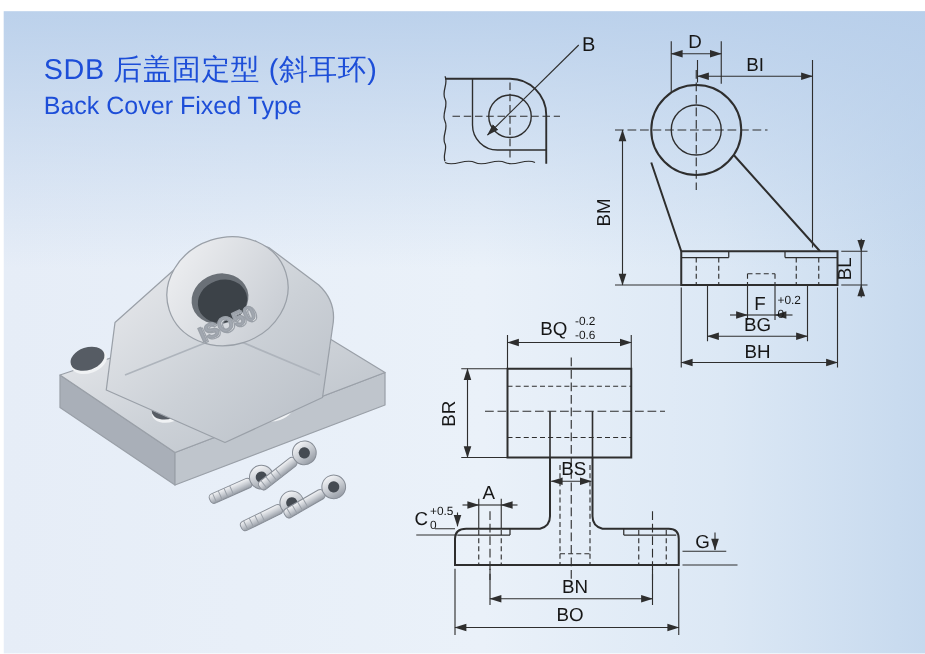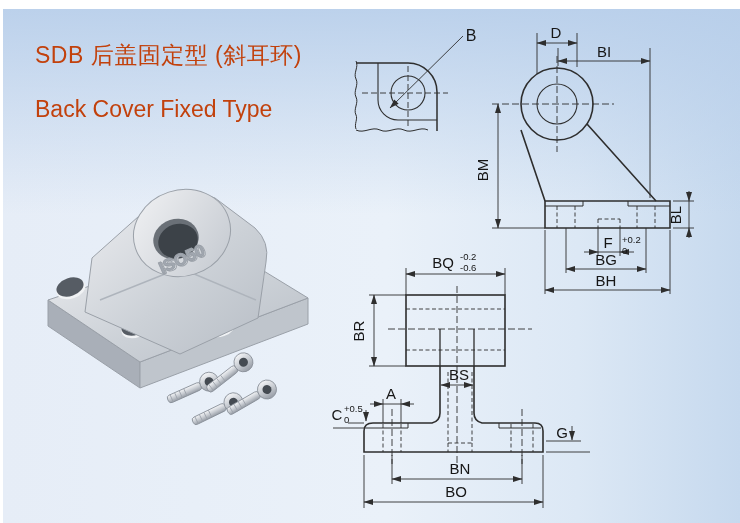--- a/index.html
+++ b/index.html
@@ -2,23 +2,23 @@
 <html><head>
 <meta charset="utf-8">
 <style>
   html,body{margin:0;padding:0;}
   body{font-family:"Liberation Sans","DejaVu Sans",sans-serif;}
   #stage{position:relative;width:740px;height:523px;background:#ffffff;overflow:hidden;}
   #bg{position:absolute;top:9px;left:3px;right:0;bottom:0;
       background:
         linear-gradient(to bottom, rgba(183,206,234,0.9) 0%, rgba(228,237,248,0) 40%),
         linear-gradient(to right, #e6edf7 0%, #eaf1f9 52%, #dce8f5 78%, #c6d9ee 100%);}
-  #title{position:absolute;left:35px;top:40px;color:#c2410c;}
+  #title{position:absolute;left:35px;top:40px;color:#1d4ed8;}
   #title .t1{font-size:23px;line-height:30px;letter-spacing:0.5px;}
-  #title .t2{font-size:23px;line-height:30px;margin-top:24px;}
+  #title .t2{font-size:20px;line-height:30px;}
   svg text{fill:#161616;}
   .lbl{font-size:15px;}
   .tol{font-size:9.5px;}
   .emboss-hi{font-weight:bold;font-size:17px;fill:#eef0f3;}
   .emboss{font-weight:bold;font-size:17px;fill:#a2a8b1;}
 </style>
 </head>
 <body>
 
 <div id="stage">

